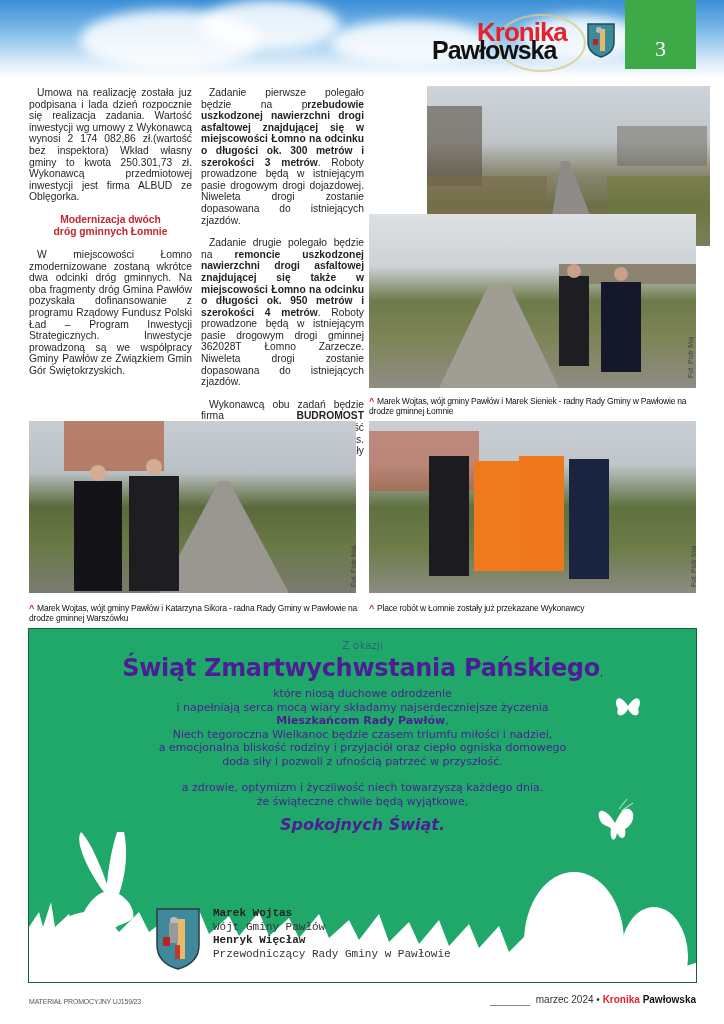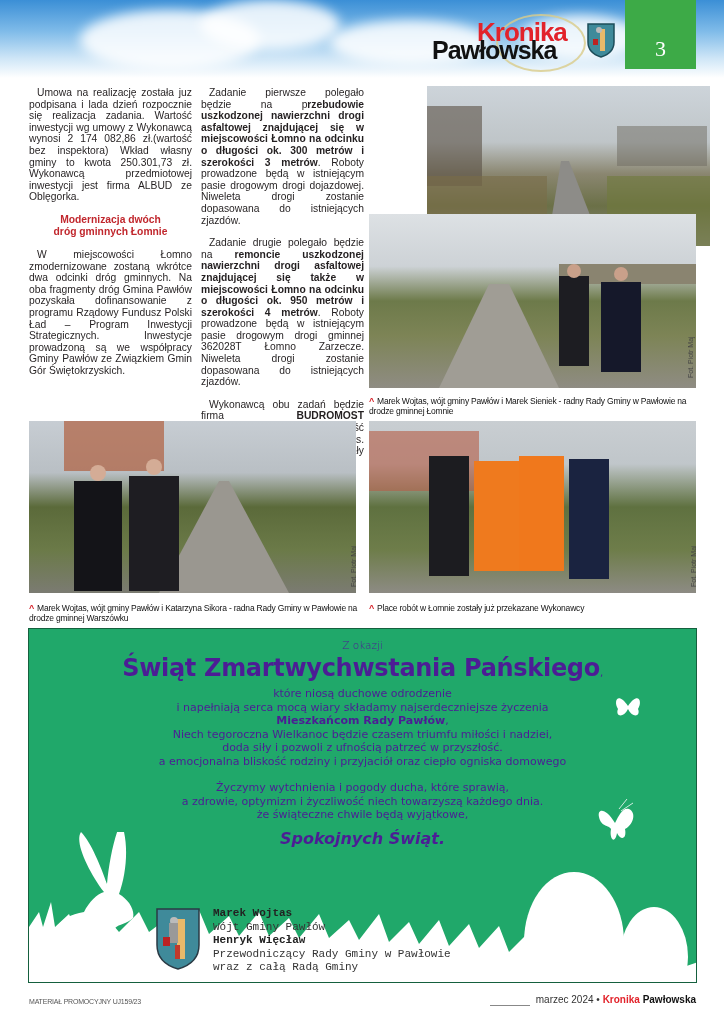--- a/index.html
+++ b/index.html
@@ -171,44 +171,42 @@
     <path d="M22 10 L30 0 M24 12 L36 4" stroke="#ffffff" stroke-width="0.8"></path>
   </svg>
 
   <div class="greet-text">
     <div class="g-small">Z okazji</div>
     <div class="g-title"><span>Świąt Zmartwychwstania Pańskiego</span><span style="font-size:10px;font-weight:normal;">,</span></div>
     <div class="g-line">które niosą duchowe odrodzenie</div>
     <div class="g-line">i napełniają serca mocą wiary składamy najserdeczniejsze życzenia</div>
     <div class="g-line"><span class="g-bold">Mieszkańcom Rady Pawłów</span>,</div>
     <div class="g-line">Niech tegoroczna Wielkanoc będzie czasem triumfu miłości i nadziei,</div>
+    <div class="g-line">a emocjonalna bliskość rodziny i przyjaciół oraz ciepło ogniska domowego</div>
     <div class="g-line">doda siły i pozwoli z ufnością patrzeć w przyszłość.</div>
-    <div class="g-line">a emocjonalna bliskość rodziny i przyjaciół oraz ciepło ogniska domowego</div>
     <div class="g-spacer"></div>
-    <div class="g-line">Życzymy wytchnienia i pogody ducha, które sprawią,</div>
     <div class="g-line">a zdrowie, optymizm i życzliwość niech towarzyszą każdego dnia.</div>
     <div class="g-line">że świąteczne chwile będą wyjątkowe,</div>
     <div class="g-closing">Spokojnych Świąt.</div>
   </div>
 
   <div class="sig">
     <svg class="sig-crest" viewBox="0 0 46 64">
       <path d="M2 2 H44 V38 Q44 56 23 62 Q2 56 2 38 Z" fill="#3f8a9a" stroke="#2a3a44" stroke-width="1.5"></path>
       <rect x="22" y="12" width="8" height="40" fill="#e8b96a"></rect>
       <rect x="20" y="38" width="5" height="14" fill="#c0392b"></rect>
       <circle cx="19" cy="14" r="4" fill="#bbb"></circle>
       <rect x="14" y="16" width="9" height="20" fill="#999"></rect>
       <rect x="8" y="30" width="7" height="9" fill="#b22"></rect>
     </svg>
     <div class="sig-text">
       <div class="sig-name">Marek Wojtas</div>
       <div>Wójt Gminy Pawłów</div>
       <div class="sig-name">Henryk Więcław</div>
       <div>Przewodniczący Rady Gminy w Pawłowie</div>
-      <div>wraz z całą Radą Gminy</div>
     </div>
   </div>
 </div>
 
 <div class="footer-left">MATERIAŁ PROMOCYJNY UJ159/23</div>
 <div class="footer-rule"></div>
 <div class="footer-right">
   <span>marzec 2024</span>
   <span>•</span>
   <span class="fk">Kronika</span>

